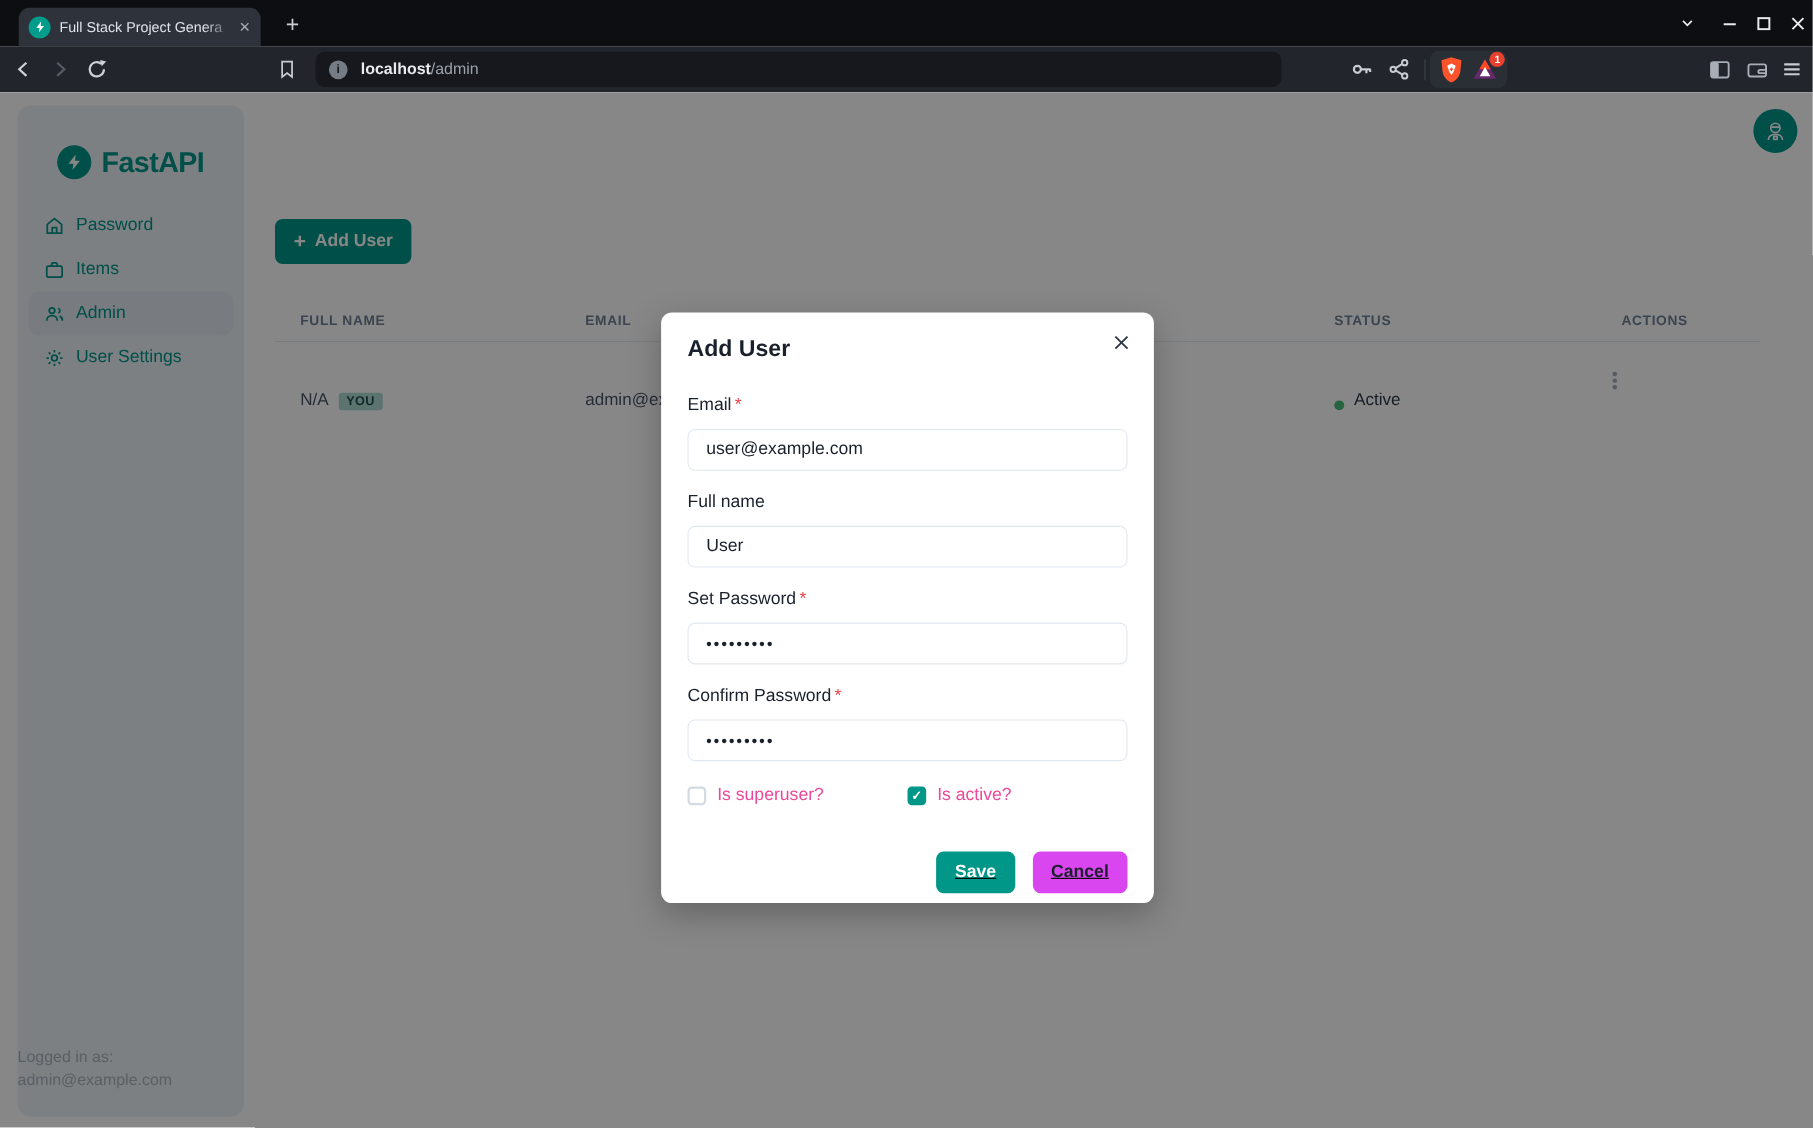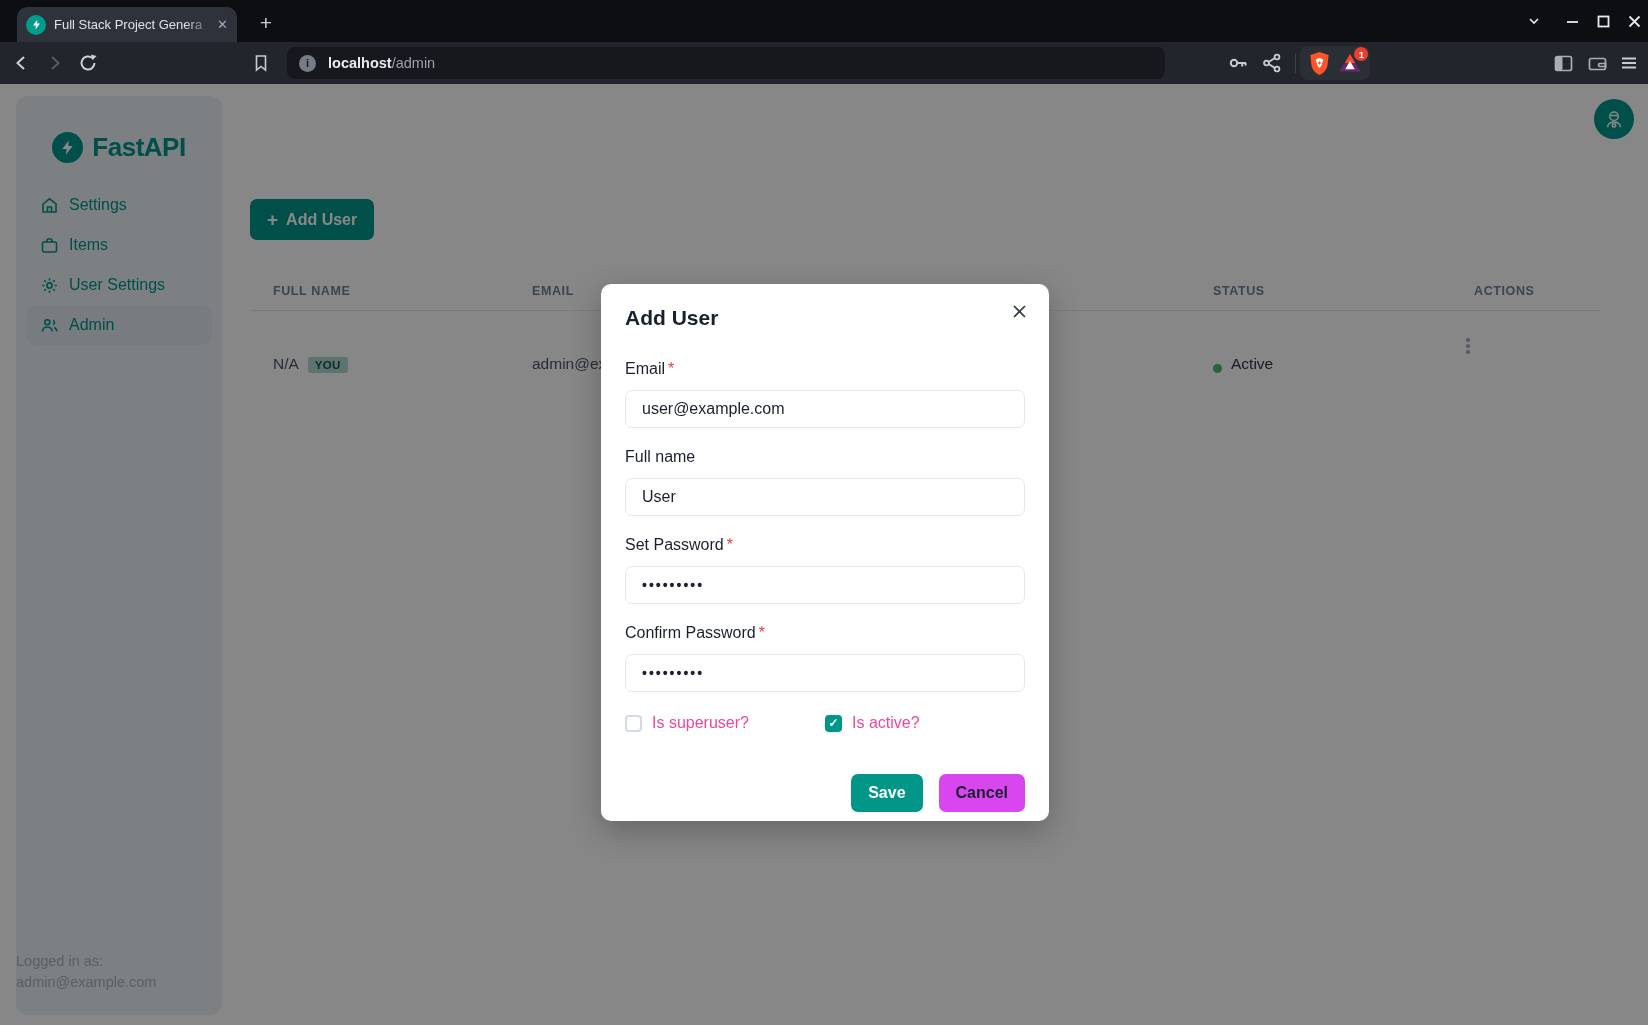--- a/index.html
+++ b/index.html
@@ -90,21 +90,21 @@
   .text-input { width:100%; height:38px; border:1px solid #E2E8F0; border-radius:7px; padding:0 16px;
     font-size:16px; color:#1A202C; font-family:inherit; outline:none; background:#fff; }
   .text-input.masked { font-size:14px; font-weight:bold; letter-spacing:2px; }
   .check-row { display:flex; margin-top:22px; }
   .check-item { display:flex; align-items:center; gap:10px; width:200px; cursor:pointer; }
   .checkbox { width:17px; height:17px; border:2px solid #D3DAE3; border-radius:4px; background:#fff;
     display:flex; align-items:center; justify-content:center; }
   .checkbox.checked { background:#009688; border-color:#009688; }
   .checkbox.checked::after { content:"✓"; color:#fff; font-size:12px; font-weight:bold; }
   .check-label { font-size:16px; color:#ec4899; }
-  .modal-footer { display:flex; justify-content:flex-end; gap:16px; margin-top:42px; }
+  .modal-footer { display:flex; justify-content:flex-end; gap:16px; margin-top:42px;text-decoration:underline; }
   .btn { height:38px; border:none; border-radius:7px; font-size:16px; font-weight:bold;
     padding:0 17px; cursor:pointer; font-family:inherit; }
   .btn-save { background:#009688; color:#fff; }
   .btn-cancel { background:#d946ef; color:#1A202C; }
 
   svg { display:block; }
 </style>
 </head>
 <body>
 
@@ -246,43 +246,43 @@
         </div>
         <span class="logo-text">FastAPI</span>
       </div>
 
       <div class="nav">
         <div class="nav-item">
           <svg width="17" height="17" viewBox="0 0 17 17" fill="none" stroke="#009688" stroke-width="1.6">
               <path d="M2 7 L8.5 1.8 L15 7 V15 H2 Z"></path>
               <path d="M6.5 15 V10 h4 v5"></path>
             </svg>
-          <span>Settings</span>
+          <span>Password</span>
         </div>
         <div class="nav-item">
           <svg width="17" height="17" viewBox="0 0 17 17" fill="none" stroke="#009688" stroke-width="1.6">
               <rect x="1.5" y="5" width="14" height="10" rx="1.5"></rect>
               <path d="M6 5 V3.2 a1.2 1.2 0 0 1 1.2 -1.2 h2.6 a1.2 1.2 0 0 1 1.2 1.2 V5"></path>
             </svg>
           <span>Items</span>
-        </div>
-        <div class="nav-item">
-          <svg width="17" height="17" viewBox="0 0 17 17" fill="none" stroke="#009688" stroke-width="1.6">
-              <circle cx="8.5" cy="8.5" r="2.6"></circle>
-              <path d="M8.5 1.2 V3.4 M8.5 13.6 V15.8 M1.2 8.5 H3.4 M13.6 8.5 H15.8 M3.3 3.3 L4.9 4.9 M12.1 12.1 L13.7 13.7 M13.7 3.3 L12.1 4.9 M4.9 12.1 L3.3 13.7"></path>
-            </svg>
-          <span>User Settings</span>
         </div>
         <div class="nav-item active">
           <svg width="17" height="17" viewBox="0 0 17 17" fill="none" stroke="#009688" stroke-width="1.6">
               <circle cx="6.3" cy="5.3" r="2.5"></circle>
               <path d="M1.5 14.5 c0-2.8 2.2-4.5 4.8-4.5 s4.8 1.7 4.8 4.5"></path>
               <path d="M12 3.2 a2.4 2.4 0 0 1 0 4.4 M13.2 10.4 c1.6 0.7 2.6 2 2.6 4.1"></path>
             </svg>
           <span>Admin</span>
+        </div>
+        <div class="nav-item">
+          <svg width="17" height="17" viewBox="0 0 17 17" fill="none" stroke="#009688" stroke-width="1.6">
+              <circle cx="8.5" cy="8.5" r="2.6"></circle>
+              <path d="M8.5 1.2 V3.4 M8.5 13.6 V15.8 M1.2 8.5 H3.4 M13.6 8.5 H15.8 M3.3 3.3 L4.9 4.9 M12.1 12.1 L13.7 13.7 M13.7 3.3 L12.1 4.9 M4.9 12.1 L3.3 13.7"></path>
+            </svg>
+          <span>User Settings</span>
         </div>
       </div>
 
       <div class="side-footer">
         <div>Logged in as:</div>
         <div>admin@example.com</div>
       </div>
     </div>
 
 

